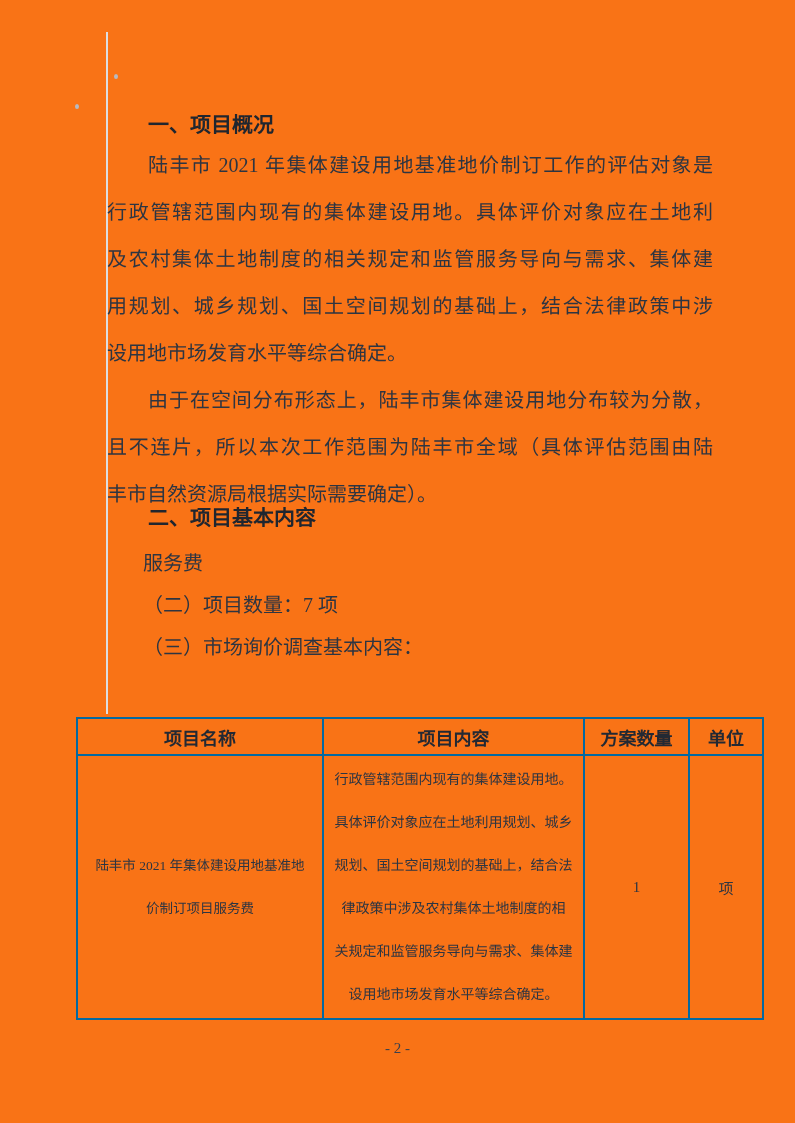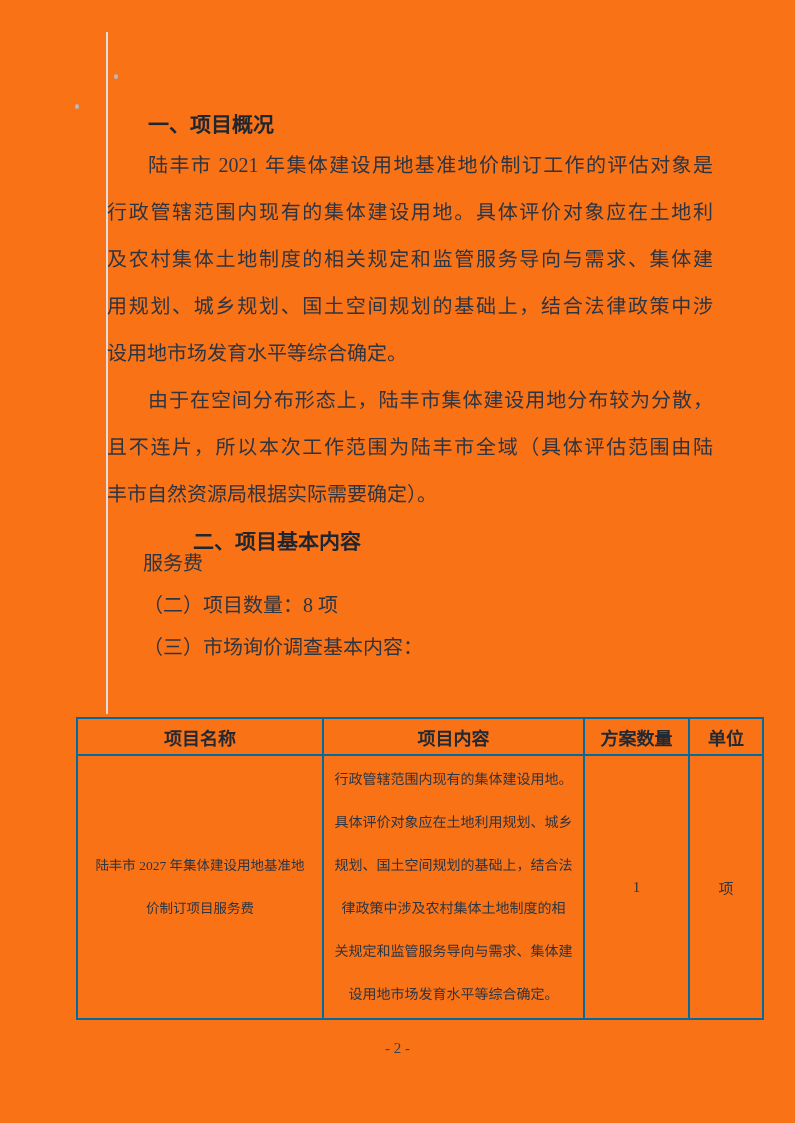--- a/index.html
+++ b/index.html
@@ -22,21 +22,21 @@
   .speck.s1 { left:114px; top:74px;  width:4px; height:5px; }
   .speck.s2 { left:75px;  top:104px; width:4px; height:5px; }
 
   .heading {
     position:absolute; left:148px;
     font-family:"Liberation Sans", sans-serif;
     font-weight:700; font-size:21px; line-height:28px;
     color:#20262f;
   }
   #heading-1 { top:111px; }
-  #heading-2 { top:528px;margin-left:45px; }
+  #heading-2 { top:504px; }
 
   .para {
     position:absolute; left:107px; width:606px;
     font-size:20px;
   }
   #para-1 { top:142px; line-height:47px; }
   #para-2 { top:377px; line-height:47px; }
   #items  { top:542px; line-height:42px; }
 
   .lines-justify .tline { text-align:justify; text-align-last:justify; }
@@ -104,21 +104,21 @@
       <div class="tline">丰市自然资源局根据实际需要确定）。</div>
     </div>
 
   <div class="heading" id="heading-2">二、项目基本内容</div>
 
   <div class="para" id="items">
     <div class="lines-justify indent36">
         <div class="tline">服务费</div>
       </div>
     <div class="lines-justify indent36">
-        <div class="tline">（二）项目数量：8 项</div>
+        <div class="tline">（二）项目数量：7 项</div>
       </div>
     <div class="lines-justify indent36">
         <div class="tline">（三）市场询价调查基本内容：</div>
       </div>
   </div>
 
   <table class="inquiry">
     <colgroup>
       <col style="width:246px">
       <col style="width:261px">
@@ -129,21 +129,21 @@
       <tr>
         <th>项目名称</th>
         <th>项目内容</th>
         <th>方案数量</th>
         <th>单位</th>
       </tr>
     </thead>
     <tbody>
       <tr>
         <td class="cell-name lines-center">
-            <div class="tline">陆丰市 2027 年集体建设用地基准地</div>
+            <div class="tline">陆丰市 2021 年集体建设用地基准地</div>
             <div class="tline">价制订项目服务费</div>
           </td>
         <td class="cell-content lines-center">
             <div class="tline">行政管辖范围内现有的集体建设用地。</div>
             <div class="tline">具体评价对象应在土地利用规划、城乡</div>
             <div class="tline">规划、国土空间规划的基础上，结合法</div>
             <div class="tline">律政策中涉及农村集体土地制度的相</div>
             <div class="tline">关规定和监管服务导向与需求、集体建</div>
             <div class="tline">设用地市场发育水平等综合确定。</div>
           </td>

